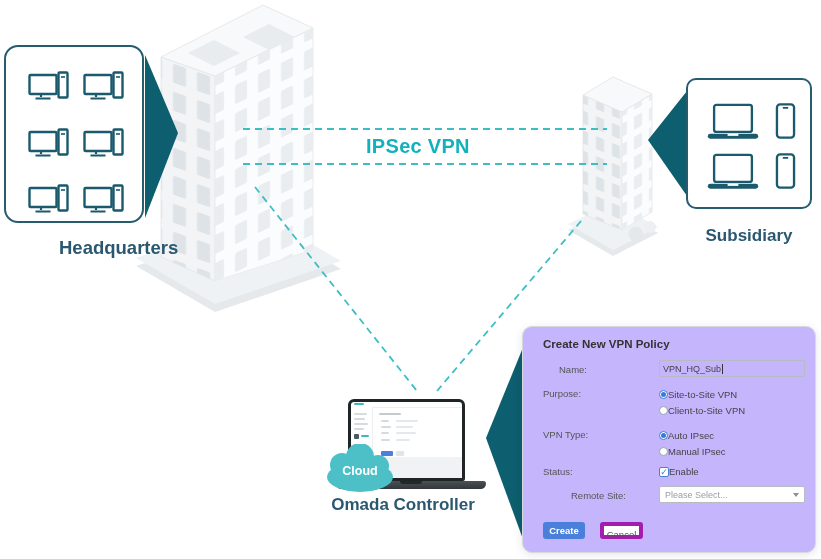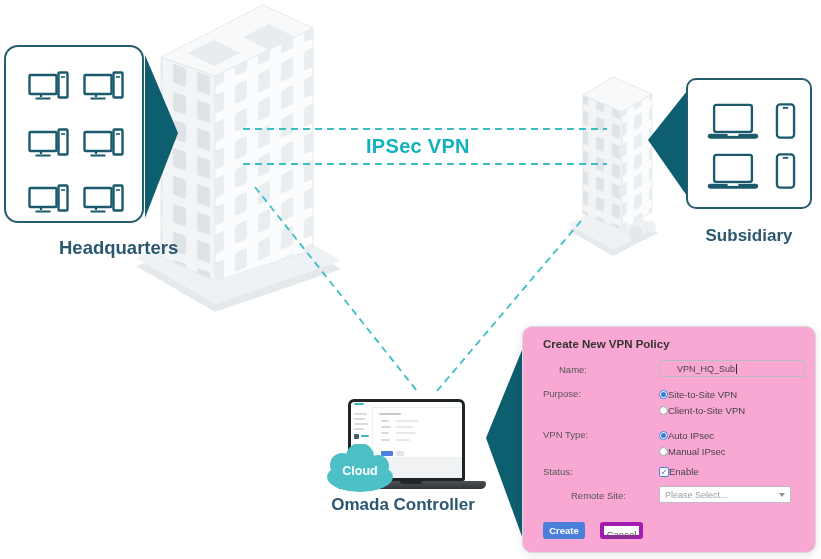--- a/index.html
+++ b/index.html
@@ -39,36 +39,36 @@
   .mini-footer{position:absolute;left:22px;right:0;bottom:0;height:21px;background:#f1f2f4;}
   .mini-btn{position:absolute;left:30px;top:49px;width:12px;height:5px;background:#4a7fdb;border-radius:1px;}
   .mini-btn2{position:absolute;left:45px;top:49px;width:8px;height:5px;background:#e1e4e8;border-radius:1px;}
 
   
   #cloud{position:absolute;left:324px;top:444px;width:72px;height:52px;z-index:2;}
   #cloud-label{position:absolute;left:328px;top:464px;width:64px;text-align:center;
     color:#fff;font-weight:bold;font-size:12.5px;z-index:3;}
 
   
-  #dialog{position:absolute;left:522px;top:326px;width:294px;height:227px;background:#f9a8d4;
+  #dialog{position:absolute;left:522px;top:326px;width:294px;height:227px;background:#c4b5fd;
     border:1px solid #d6dade;border-radius:10px;box-shadow:0 2px 10px rgba(0,0,0,.10);
     z-index:3;font-size:9.5px;color:#444;box-sizing:border-box;}
   .dlg-title{position:absolute;left:20px;top:11px;font-size:11.5px;font-weight:bold;color:#333;}
   .f-label{position:absolute;left:20px;color:#555;}
   .t-input{position:absolute;left:136px;top:33px;width:146px;height:17px;border:1px solid #b7bcc2;
-    border-radius:2px;box-sizing:border-box;display:flex;align-items:center;padding:0 17px;font-size:9px;color:#444;}
+    border-radius:2px;box-sizing:border-box;display:flex;align-items:center;padding:0 3px;font-size:9px;color:#444;}
   .cursor{display:inline-block;width:1px;height:10px;background:#333;margin-left:1px;}
   .opt{position:absolute;left:136px;display:flex;align-items:center;color:#444;}
   .radio{width:9px;height:9px;border:1px solid #9aa2aa;border-radius:50%;box-sizing:border-box;
     display:inline-flex;align-items:center;justify-content:center;background:#fff;flex:0 0 auto;}
   .radio.sel{border-color:#3b79d6;}
   .radio.sel::after{content:"";width:5px;height:5px;background:#3b79d6;border-radius:50%;}
   .checkbox{width:10px;height:10px;border:1px solid #4a7fd6;border-radius:2px;box-sizing:border-box;
     background:#fff;color:#3b79d6;font-size:9px;line-height:8px;text-align:center;flex:0 0 auto;}
-  .select{position:absolute;left:136px;top:159px;width:132px;height:17px;border:1px solid #b7bcc2;
+  .select{position:absolute;left:136px;top:159px;width:146px;height:17px;border:1px solid #b7bcc2;
     border-radius:2px;box-sizing:border-box;display:flex;align-items:center;padding:0 5px;
     color:#9aa0a6;font-size:9px;justify-content:space-between;background:#fff;}
   .caret{width:0;height:0;border-left:3.5px solid transparent;border-right:3.5px solid transparent;
     border-top:4px solid #8a9096;}
   .btn{position:absolute;top:195px;height:17px;border-radius:3px;font-size:9.5px;line-height:17px;
     text-align:center;box-sizing:border-box;cursor:pointer;}
   #btn-create{left:20px;width:42px;background:#4a7fdb;color:#fff;font-weight:bold;}
   #btn-cancel{left:77px;width:43px;background:#fff;border:4px solid #a21caf;color:#555;}
 </style>
 </head>

